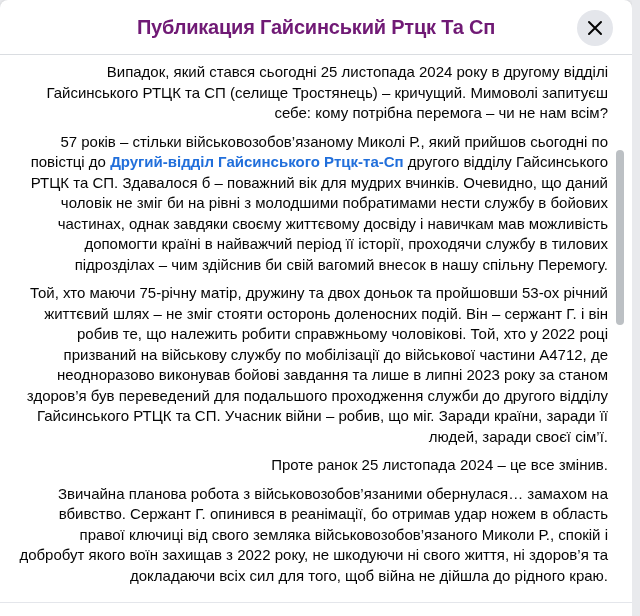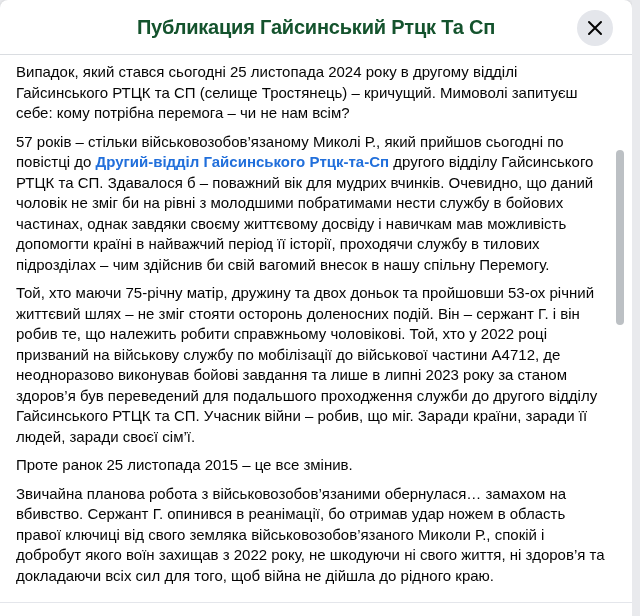--- a/index.html
+++ b/index.html
@@ -16,36 +16,37 @@
       box-shadow: 0 0 3px rgba(0,0,0,0.15);
       overflow: hidden;
     }
     .header {
       position: relative;
       height: 55px;
       border-bottom: 1px solid #dadde1;
       display: flex; align-items: center; justify-content: center;
     }
     .header-title {
-      font-size: 20px; font-weight: bold; color: #14532d;
+      font-size: 20px; font-weight: bold; color: #701a75;
       letter-spacing: -0.2px;
     }
     .close-btn {
       position: absolute; right: 19px; top: 10px;
       width: 36px; height: 36px; border-radius: 50%;
       background: #e4e6eb;
       display: flex; align-items: center; justify-content: center;
       cursor: pointer;
     }
     .close-btn svg { width: 16px; height: 16px; }
     .body {
       position: absolute; left: 0; top: 56px; right: 0; bottom: 14px;
       overflow: hidden;
       padding: 6px 16px 0 16px;
       padding-right: 24px;
+      text-align: right;
     }
     .post-text p {
       font-size: 15px; line-height: 20.5px; color: #050505;
       margin-bottom: 8px;
     }
     .post-text a {
       color: #216fdb; font-weight: bold; text-decoration: none;
     }
     .scrollbar {
       position: absolute; right: 8px; top: 150px;
@@ -73,21 +74,21 @@
         <path d="M2 2 L14 14 M14 2 L2 14" stroke="#050505" stroke-width="2" stroke-linecap="round" fill="none"></path>
       </svg>
     </div>
   </div>
 
   <div class="body">
     <div class="post-text">
       <p>Випадок, який стався сьогодні 25 листопада 2024 року в другому відділі Гайсинського РТЦК та СП (селище Тростянець) – кричущий.  Мимоволі запитуєш себе: кому потрібна перемога – чи не нам всім?</p>
       <p><span>57 років – стільки військовозобов’язаному Миколі Р., який прийшов сьогодні по повістці до </span><a>Другий-відділ Гайсинського Ртцк-та-Сп</a><span> другого відділу Гайсинського РТЦК та СП. Здавалося б – поважний вік для мудрих вчинків. Очевидно, що даний чоловік не зміг би на рівні з молодшими побратимами нести службу в бойових частинах, однак завдяки своєму життєвому досвіду і навичкам мав можливість допомогти країні в найважчий період її історії, проходячи службу в тилових підрозділах – чим здійснив би свій вагомий внесок в нашу спільну Перемогу.</span></p>
       <p>Той, хто маючи 75-річну матір, дружину та двох доньок та пройшовши 53-ох річний життєвий шлях – не зміг стояти осторонь доленосних подій.  Він – сержант Г. і він робив те, що належить робити справжньому чоловікові. Той, хто у 2022 році призваний на військову службу по мобілізації до військової частини А4712, де неодноразово виконував бойові завдання та лише в липні 2023 року за станом здоров’я був переведений для подальшого проходження служби до другого відділу Гайсинського РТЦК та СП. Учасник війни – робив, що міг. Заради країни, заради її людей, заради своєї сім’ї.</p>
-      <p>Проте ранок 25 листопада 2015 – це все змінив.</p>
+      <p>Проте ранок 25 листопада 2024 – це все змінив.</p>
       <p>Звичайна планова робота з військовозобов’язаними обернулася… замахом на вбивство. Сержант Г. опинився в реанімації, бо отримав удар ножем в область правої ключиці від свого земляка військовозобов’язаного Миколи Р., спокій і добробут якого воїн захищав з 2022 року, не шкодуючи ні свого життя, ні здоров’я та докладаючи всіх сил для того, щоб війна не дійшла до рідного краю.</p>
 
     </div>
   </div>
 
   <div class="scrollbar"></div>
   <div class="footer-strip"></div>
 </div>
 <div class="backdrop-right"></div>
 

